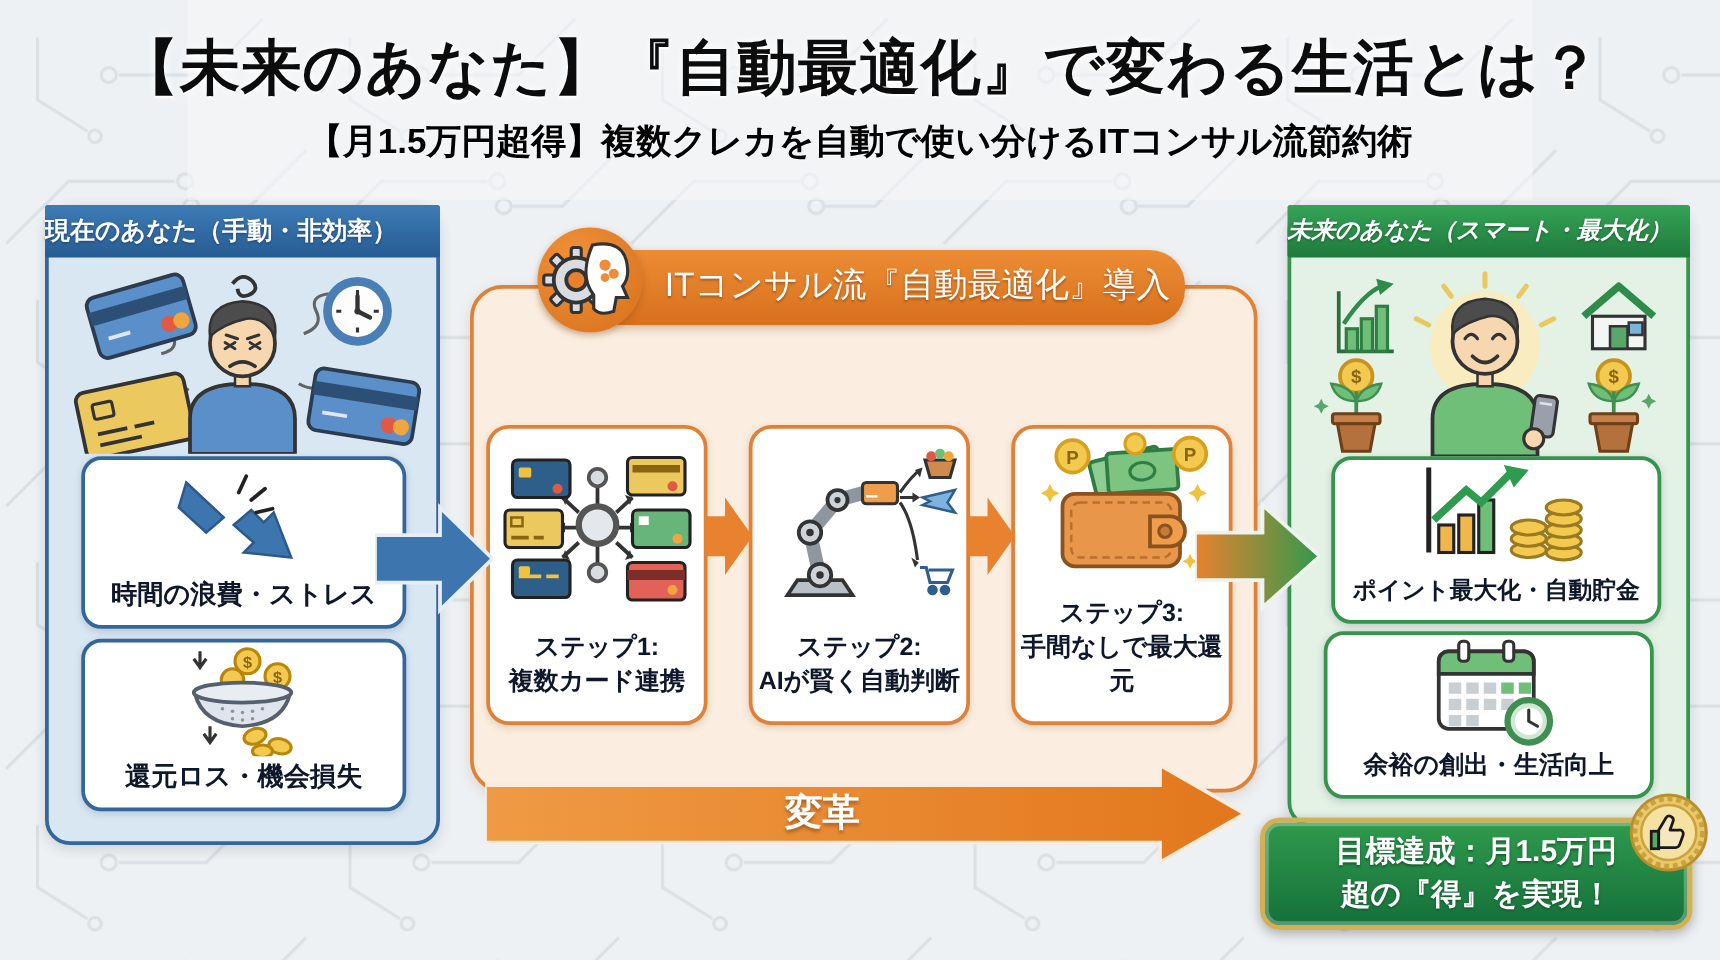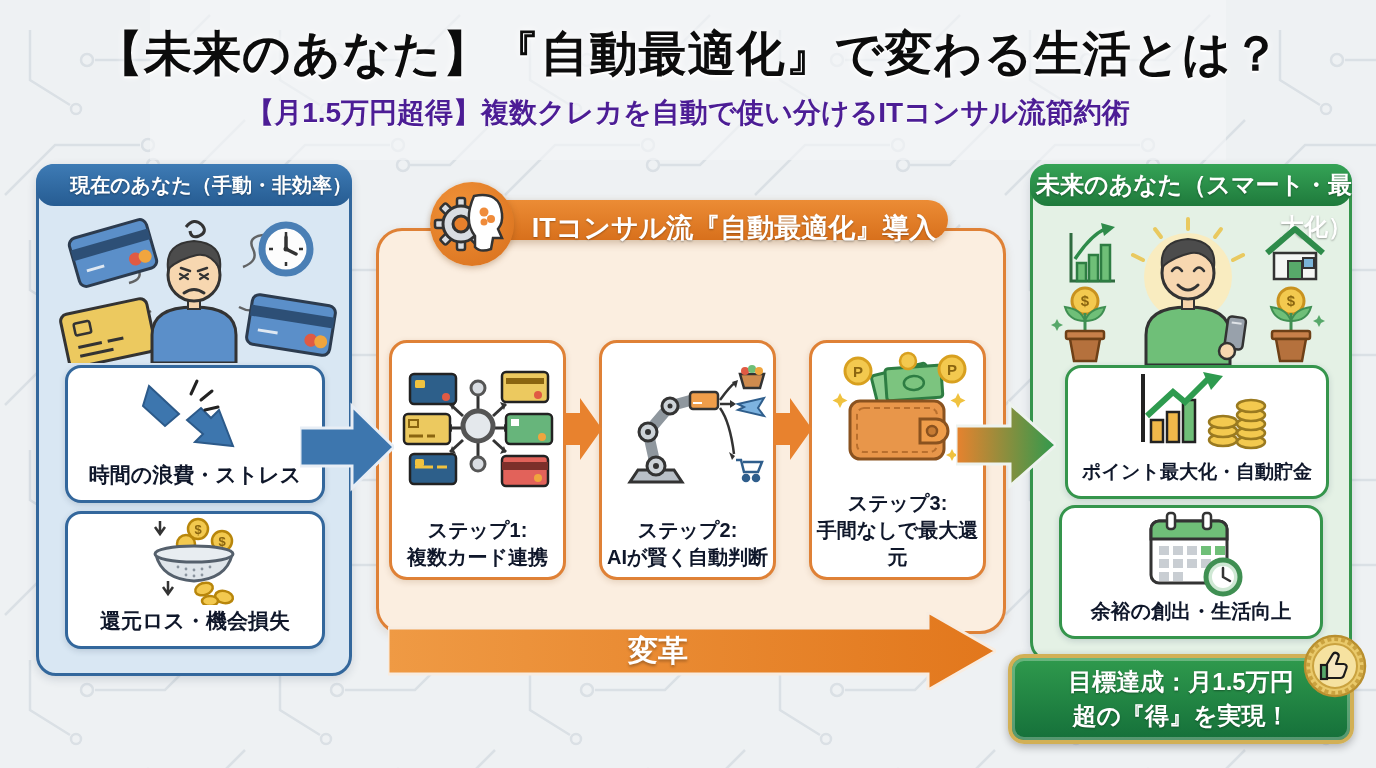--- a/index.html
+++ b/index.html
@@ -9,38 +9,38 @@
     font-family:"Liberation Sans", sans-serif;
   }
   .abs{position:absolute;}
   .title{
     top:22px;left:0;width:1376px;text-align:center;
     font-size:48px;font-weight:900;color:#0c0c0c;letter-spacing:1px;
     text-shadow:0 2px 0 #ffffff,0 0 8px #ffffff;
   }
   .subtitle{
     top:94px;left:0;width:1376px;text-align:center;
-    font-size:28px;font-weight:800;color:#4c1d95;
+    font-size:28px;font-weight:800;color:#000000;
     text-shadow:0 1px 0 #ffffff;
   }
   .panel{border-radius:20px;box-shadow:0 3px 10px rgba(30,50,80,.16);}
   .panel-header{
     position:absolute;left:-3px;right:-3px;top:-3px;height:42px;
-    border-radius:18px;color:#fff;text-align:right;line-height:42px;
+    border-radius:2px;color:#fff;text-align:left;line-height:42px;
     font-weight:800;text-shadow:0 1px 2px rgba(0,0,0,.35);
   }
   .left-panel{left:36px;top:164px;width:310px;height:506px;background:#d9e7f3;border:3px solid #33679c;}
   .left-panel .panel-header{background:linear-gradient(180deg,#3e7bb5,#265c92);font-size:20px;}
   .right-panel{left:1030px;top:164px;width:316px;height:492px;background:#e4f1e5;border:3px solid #35954c;}
-  .right-panel .panel-header{background:linear-gradient(180deg,#35a356,#1f7a3c);font-size:24px;}
+  .right-panel .panel-header{background:linear-gradient(180deg,#35a356,#1f7a3c);font-size:19px;font-style:italic;}
   .center-panel{left:376px;top:228px;width:624px;height:400px;background:#fbeee0;border:3px solid #df8136;border-radius:26px;box-shadow:0 3px 10px rgba(120,70,20,.15);}
   .center-header{
-    left:434px;top:200px;width:514px;height:40px;border-radius:28px;z-index:6;
+    left:434px;top:200px;width:514px;height:60px;border-radius:28px;z-index:6;
     background:linear-gradient(180deg,#ec8c35,#d8701c);
-    color:#fff;font-size:27px;font-weight:700;line-height:56px;text-align:center;
+    color:#fff;font-size:27px;font-weight:400;line-height:56px;text-align:center;
     padding-left:86px;box-sizing:border-box;
     text-shadow:0 1px 2px rgba(0,0,0,.3);box-shadow:0 3px 8px rgba(120,70,20,.3);
   }
   .center-header-icon{
     left:430px;top:182px;width:84px;height:84px;border-radius:50%;z-index:7;
     background:radial-gradient(circle at 35% 30%,#f09138,#d8701c);
     box-shadow:0 2px 6px rgba(120,70,20,.35);
   }
   .item-box{
     position:absolute;background:#fff;border-radius:16px;
@@ -52,21 +52,21 @@
   .blue-box{border:3px solid #33679c;}
   .green-box{border:3px solid #35954c;}
   .step-box{
     position:absolute;top:340px;width:177px;height:240px;background:#fff;
     border:3px solid #df8136;border-radius:18px;box-sizing:border-box;
     display:flex;flex-direction:column;align-items:center;justify-content:flex-end;
     box-shadow:0 2px 6px rgba(120,70,20,.18);z-index:3;
   }
   .step-box .step-icon{flex:1;display:flex;align-items:center;justify-content:center;}
   .step-title,.step-caption{font-weight:800;color:#0f172a;font-size:20px;line-height:1.35;text-align:center;}
-  .step-caption{padding:0 4px 6px 4px;}
+  .step-caption{padding:0 4px 18px 4px;}
   .transform-label{
     left:388px;top:612px;width:540px;height:78px;line-height:78px;text-align:center;
     color:#fff;font-size:30px;font-weight:900;z-index:7;text-shadow:0 2px 3px rgba(0,0,0,.3);
   }
   .goal-banner{
     left:1008px;top:654px;width:346px;height:90px;border-radius:16px;z-index:8;
     background:linear-gradient(180deg,#2f9a4d,#15703a);
     border:4px solid #d2b056;box-sizing:border-box;
     box-shadow:inset 0 0 0 3px rgba(255,255,255,.28),0 3px 9px rgba(0,0,0,.28);
     display:flex;flex-direction:column;align-items:center;justify-content:center;

